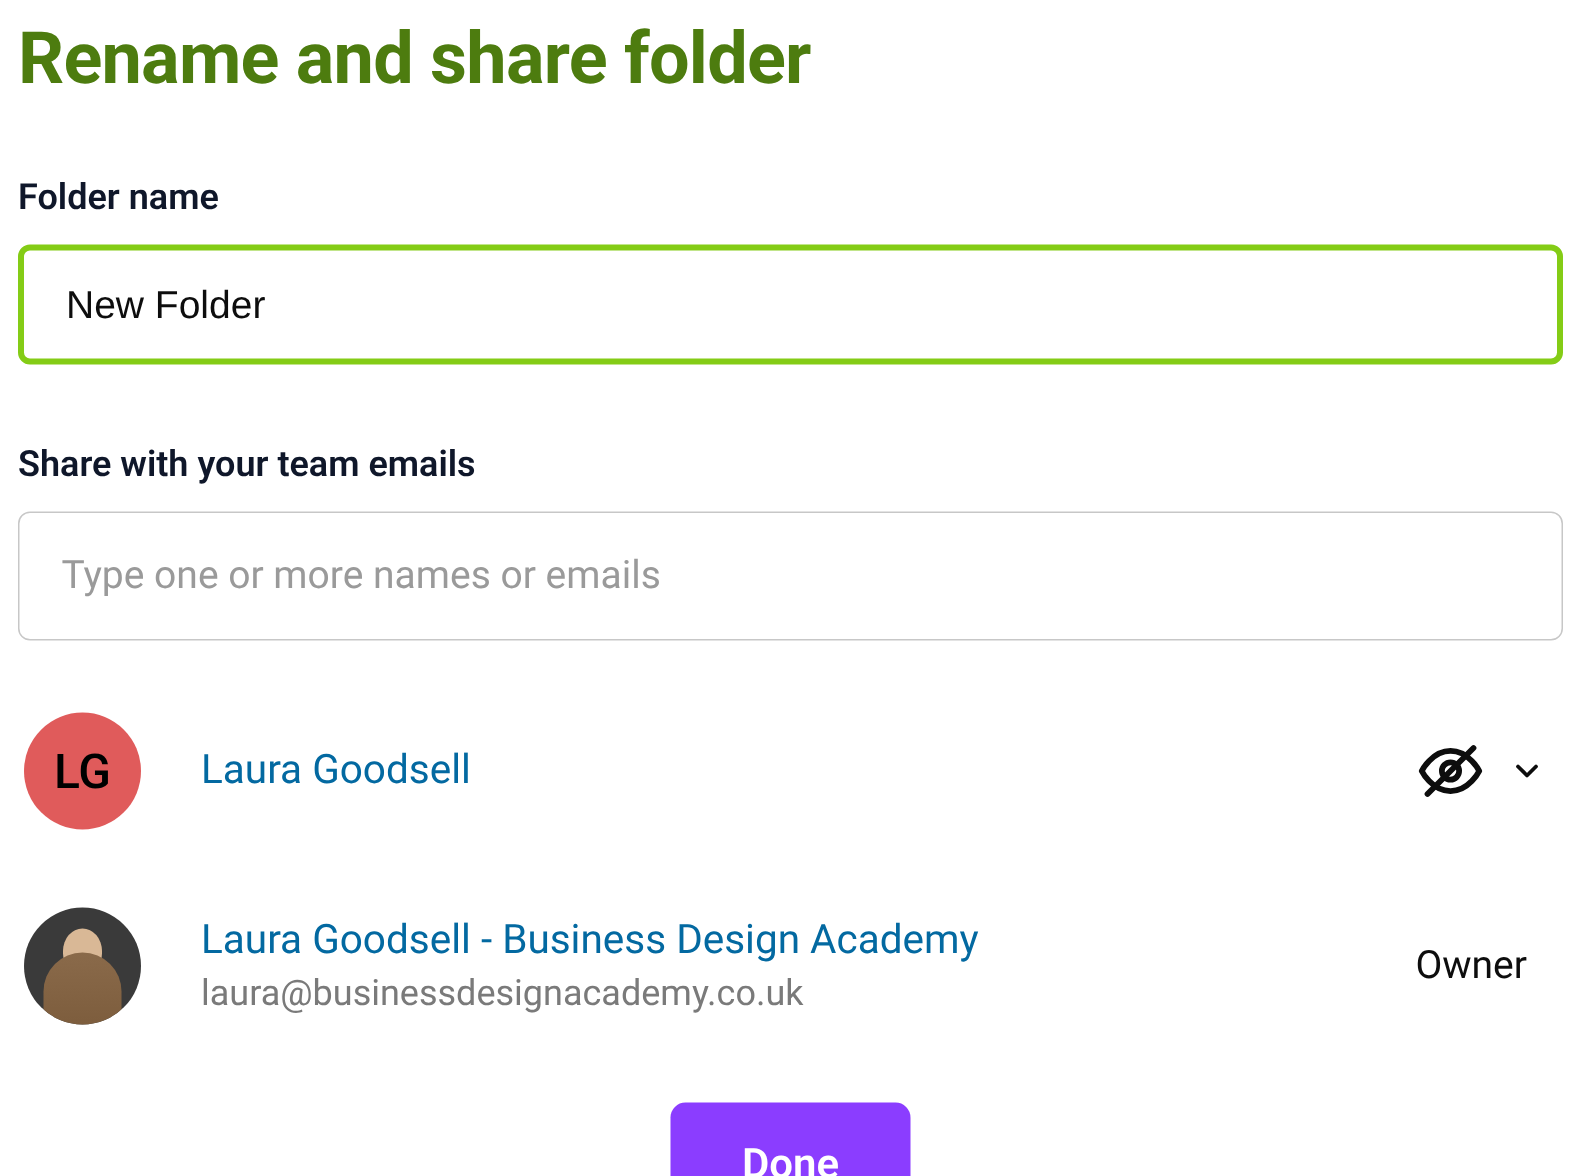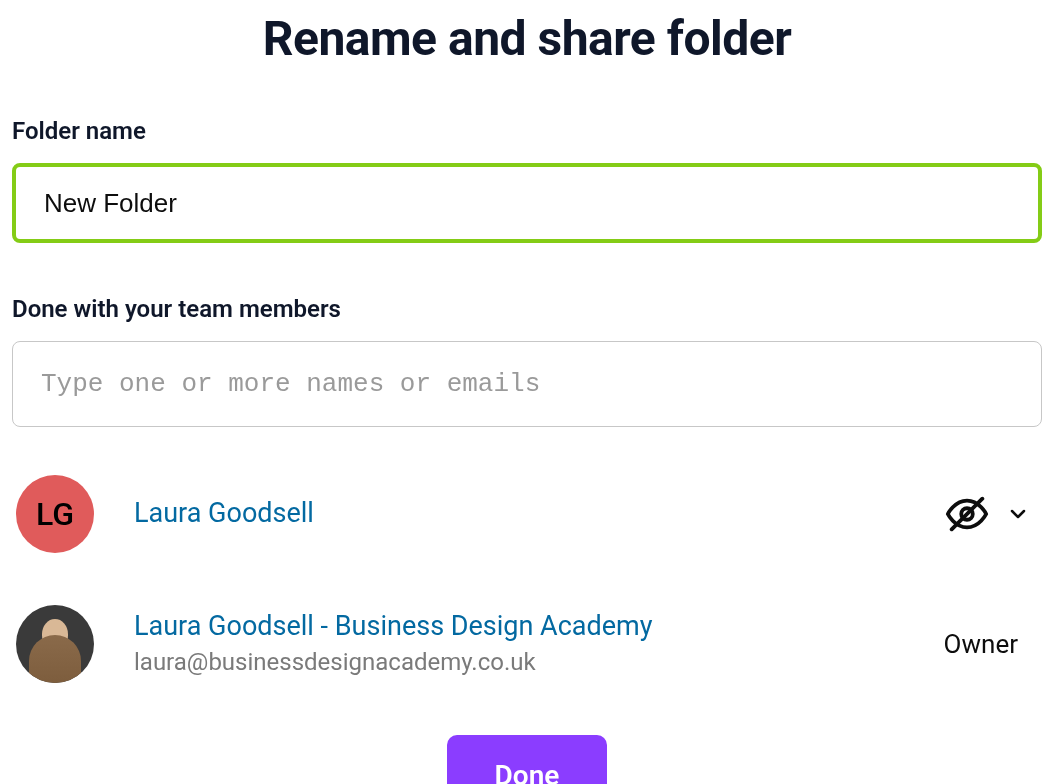--- a/index.html
+++ b/index.html
@@ -13,22 +13,22 @@
       width: 1054px;
       height: 784px;
       padding: 0;
     }
     .container {
       padding: 0 12px;
     }
     .title {
       font-size: 48px;
       font-weight: 700;
-      text-align: center;
-      color: #0f172a;
+      text-align: left;
+      color: #4d7c0f;
       margin-top: 10px;
       margin-bottom: 50px;
       letter-spacing: -0.5px;
     }
     .label {
       font-size: 24px;
       font-weight: 600;
       color: #0f172a;
       margin-bottom: 18px;
       display: block;
@@ -45,21 +45,20 @@
       font-family: Liberation Sans, sans-serif;
     }
     .text-input::placeholder {
       color: #9a9a9a;
     }
     .section-gap {
       margin-top: 52px;
     }
     .share-input-wrap {
       margin-bottom: 34px;
-      font-family: Liberation Mono, monospace;
     }
     .share-input {
       width: 100%;
       height: 86px;
       border: 1px solid #c7c7c7;
       border-radius: 8px;
       padding: 0 28px;
       font-size: 26px;
       color: #0d0d0d;
       outline: none;
@@ -191,21 +190,21 @@
 <body>
 
 <div class="container">
   <h1 class="title">Rename and share folder</h1>
 
   <label class="label">Folder name</label>
   <input type="text" class="text-input" value="New Folder" style="">
 
   <div class="section-gap"></div>
 
-  <label class="label">Done with your team members</label>
+  <label class="label">Share with your team emails</label>
   <div class="share-input-wrap">
     <input type="text" class="share-input" placeholder="Type one or more names or emails" style="">
   </div>
 
   <div class="member-row">
     <div class="avatar-initials">LG</div>
     <div class="member-info">
       <div class="member-name">Laura Goodsell</div>
     </div>
     <div class="permission-dropdown">

